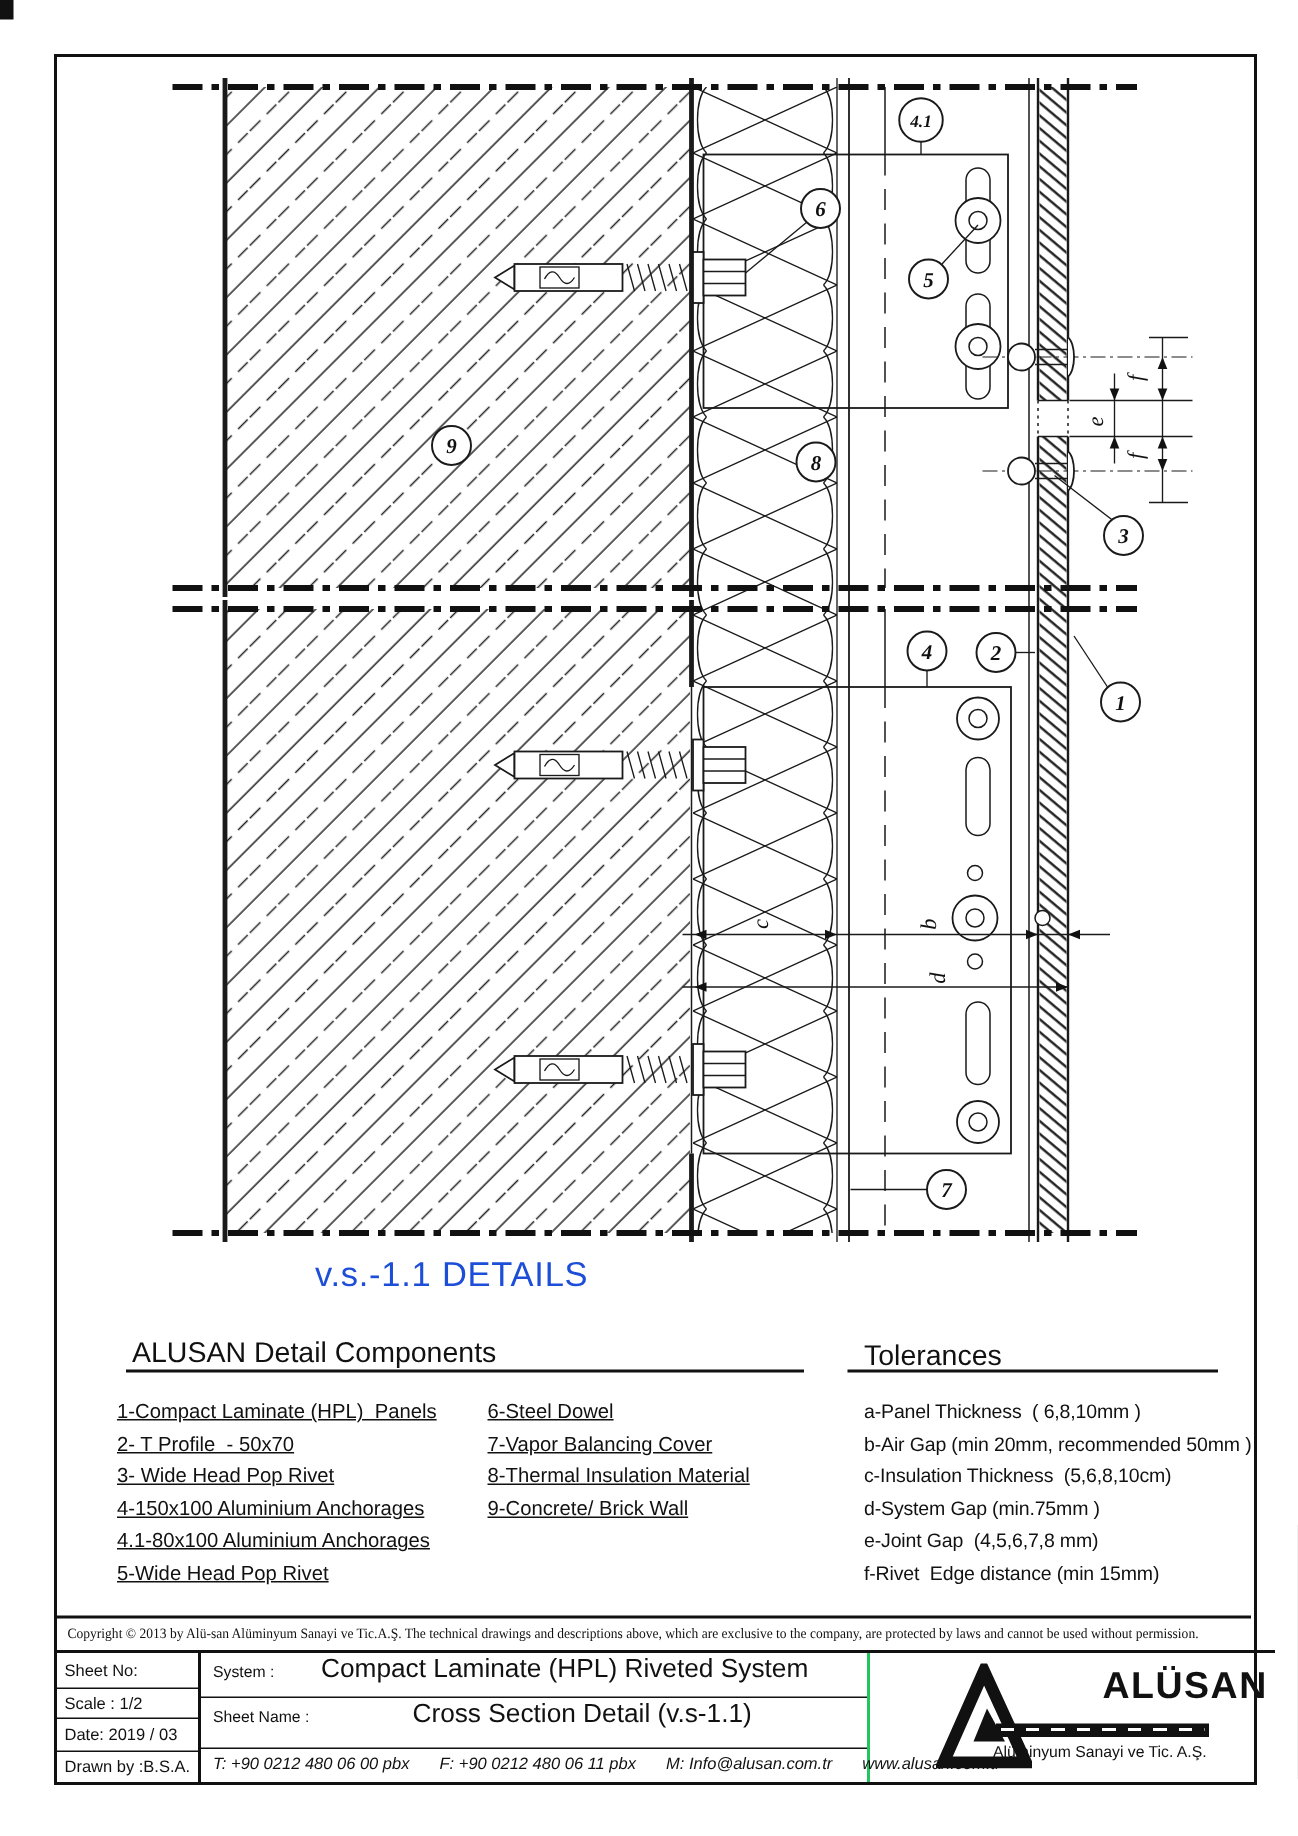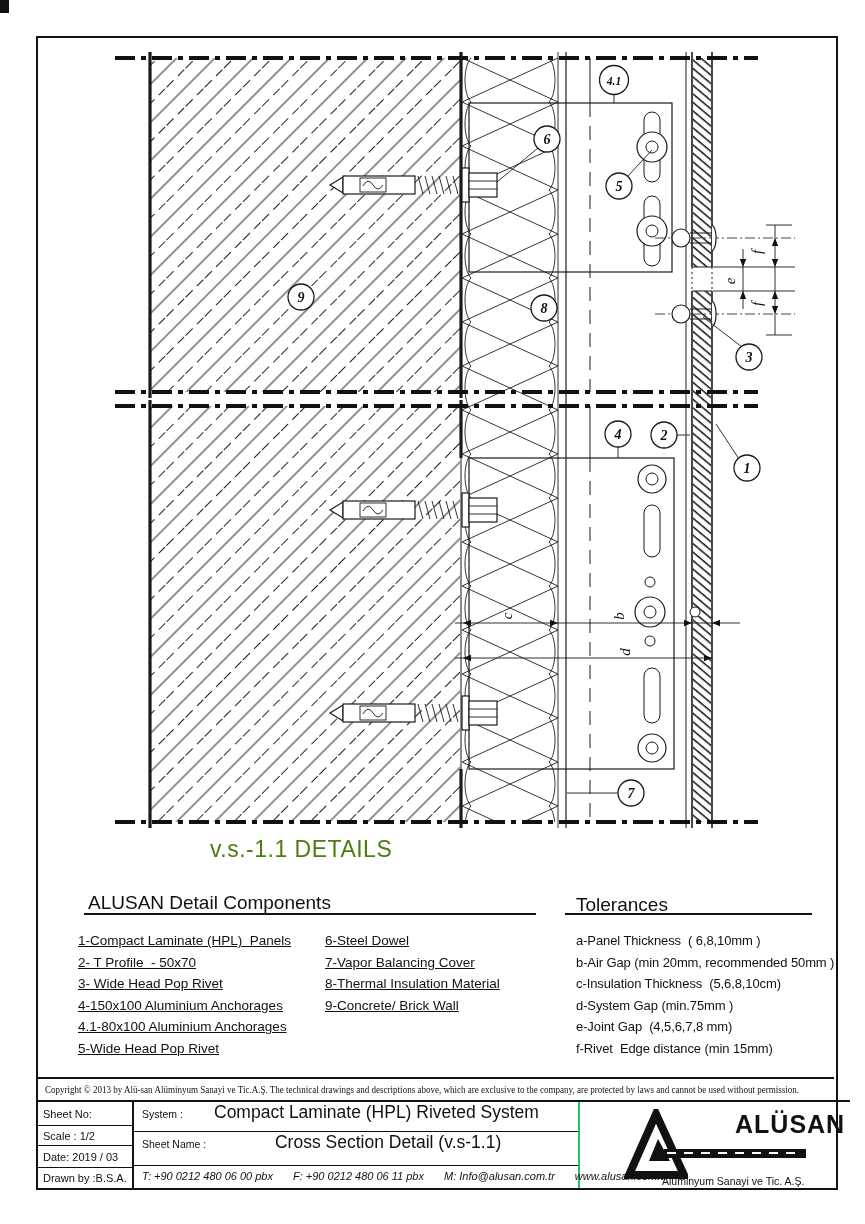--- a/index.html
+++ b/index.html
@@ -16,21 +16,21 @@
   .dotted{stroke-dasharray:2 3;stroke-width:1}
   .dashc{stroke-dasharray:14 9;stroke-width:1}
   .ddot{stroke-dasharray:10 3 2 3;stroke-width:0.8}
   .brk{stroke:#111;stroke-width:4;stroke-dasharray:20 6 5 6;fill:none}
   .arr{fill:#111;stroke:none}
   .co-c{fill:#fff;stroke:#1a1a1a;stroke-width:1.3}
   .co-t{font:italic bold 14px "Liberation Serif",serif;fill:#111;text-anchor:middle}
   .co-ts{font:italic bold 11.5px "Liberation Serif",serif;fill:#111;text-anchor:middle}
   .dim-t{font:italic 15px "Liberation Serif",serif;fill:#111;text-anchor:middle}
   .abs{position:absolute;}
-  .draw-title{font-size:23px;letter-spacing:0.5px;color:#4d7c0f;}
+  .draw-title{font-size:23px;letter-spacing:0.5px;color:#1d4ed8;}
   .sec-head{font-size:19px;color:#111;}
   .sec-rule{position:absolute;height:1.8px;background:#111;}
   .comp-list div{font-size:13.5px;line-height:21.6px;white-space:pre;text-decoration:underline;}
   .tol-list div{font-size:13px;line-height:21.6px;white-space:pre;letter-spacing:-0.1px;}
   .copyright{position:absolute;left:36px;top:1077px;width:798px;height:23px;
      border-top:2px solid #111;}
   .copyright span{position:absolute;left:9px;top:6px;font-family:"Liberation Serif",serif;
      font-size:9.5px;transform:scaleX(0.95);transform-origin:left;white-space:nowrap;}
   .tblock{position:absolute;left:36px;top:1100px;width:798px;height:86px;border-top:2px solid #111;font-size:11px;padding-left:16px;}
   .tb-left{position:absolute;left:0;top:0;width:96px;height:100%;border-right:2px solid #111;}
@@ -40,21 +40,21 @@
   .tb-mid .row{box-sizing:border-box;display:flex;align-items:baseline;padding:0 8px;border-bottom:1.5px solid #111;}
   .tb-mid .row:last-child{border-bottom:none;align-items:center;}
   .tb-lbl{font-size:10.5px;white-space:nowrap;}
   .tb-big{flex:1;text-align:center;font-size:17.5px;white-space:nowrap;}
   .tb-contact span{margin-right:20px;font-size:11px;white-space:nowrap;font-style:italic;}
   .tb-logo{position:absolute;left:546px;top:0;width:252px;height:100%;}
   .logo-name{position:absolute;left:106px;top:8px;font-size:25px;font-weight:bold;letter-spacing:1px;color:#111;margin-left:47px;}
   .logo-bar{position:absolute;left:82px;top:47px;width:142px;height:9px;background:#111;}
   .logo-bar i{position:absolute;left:3px;right:3px;top:3px;height:2px;
       background:repeating-linear-gradient(90deg,#fff 0 9px,transparent 9px 17px);}
-  .logo-sub{position:absolute;left:80px;top:60px;font-size:10.5px;color:#111;white-space:nowrap;margin-top:13px;}
+  .logo-sub{position:absolute;left:80px;top:60px;font-size:10.5px;color:#111;white-space:nowrap;}
 </style>
 </head>
 <body>
 
 <div class="page">
   <div class="corner-mark"></div>
   <div class="sheet-border"></div>
 
   <svg class="abs" style="left:0;top:0" width="865" height="875" viewBox="0 0 865 875">
     <defs>

